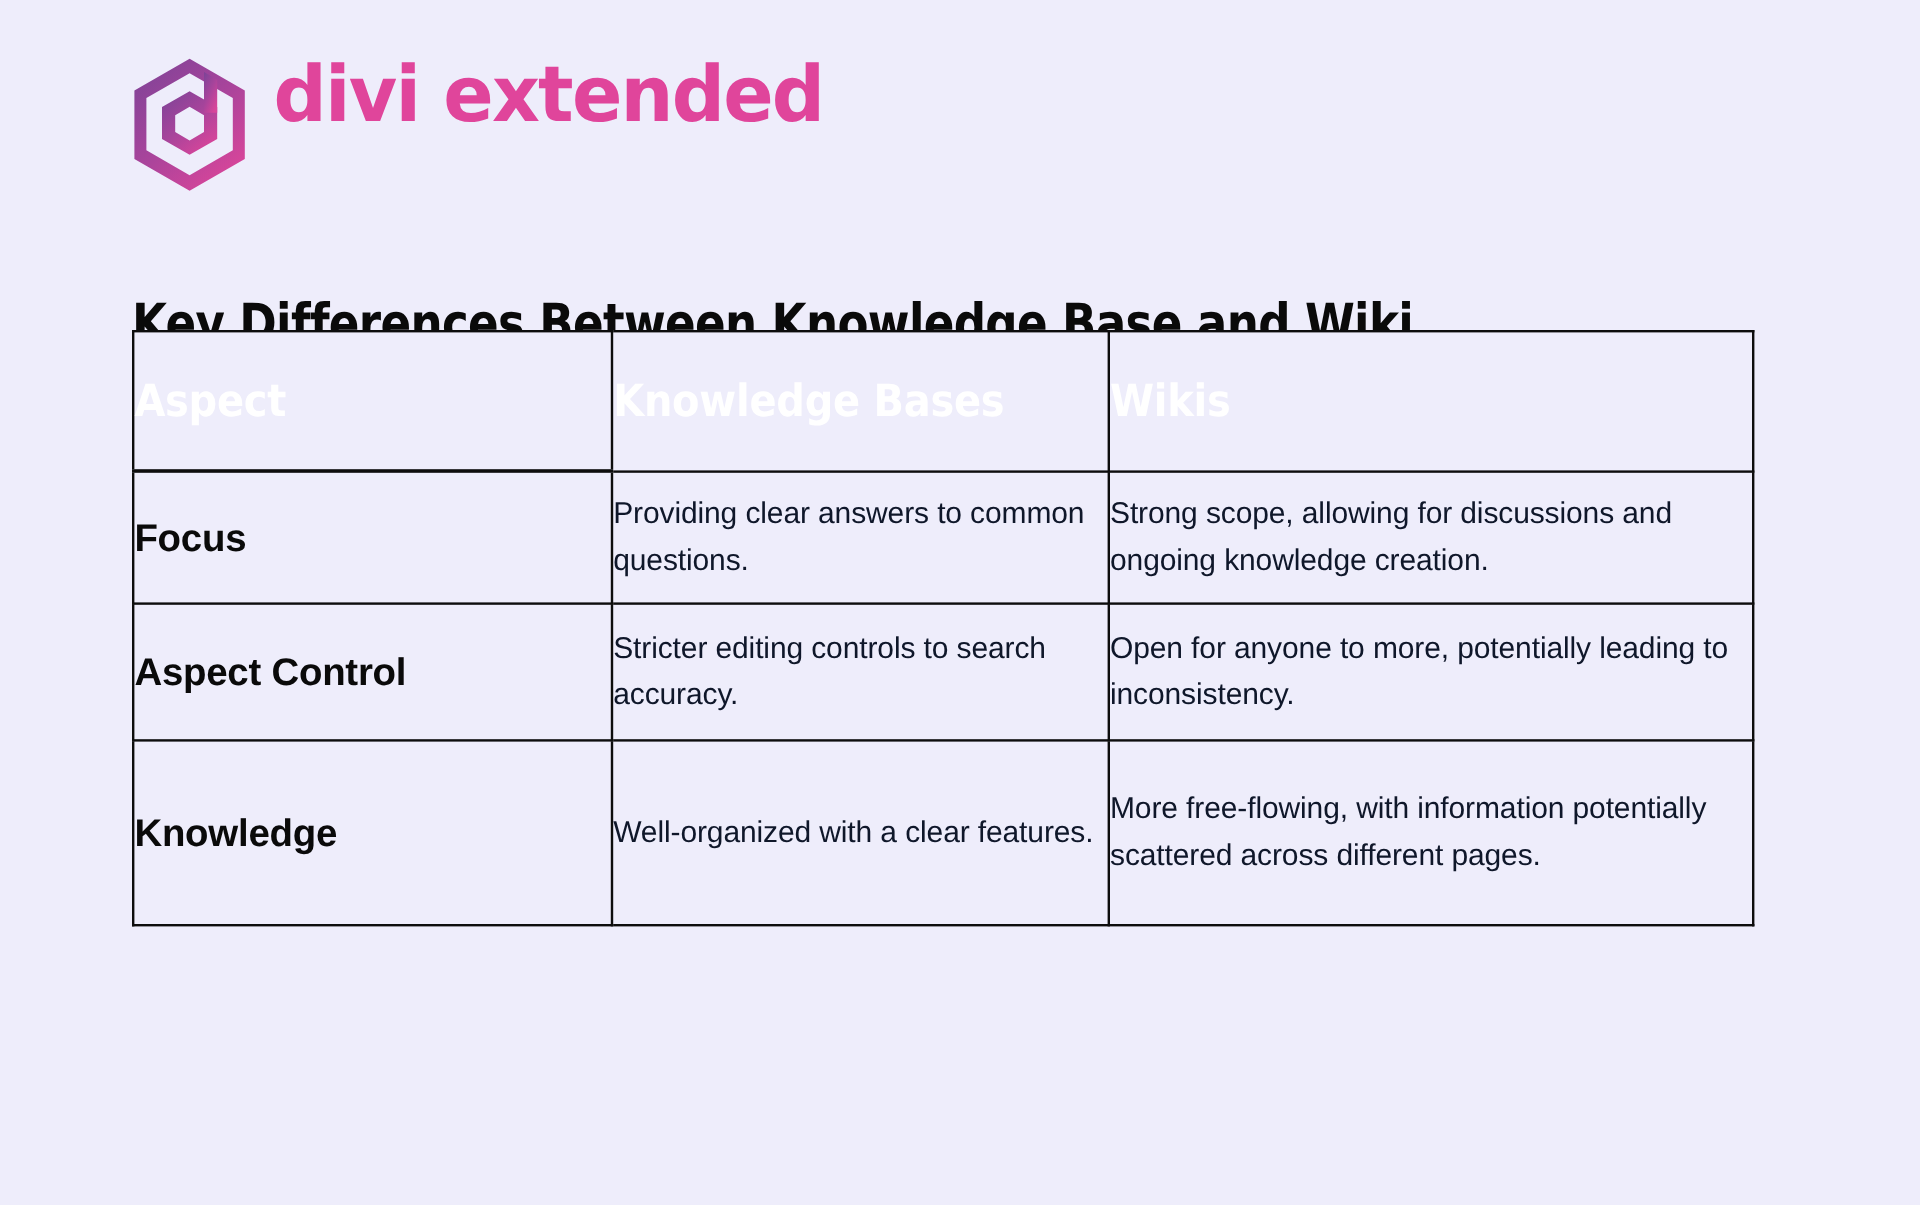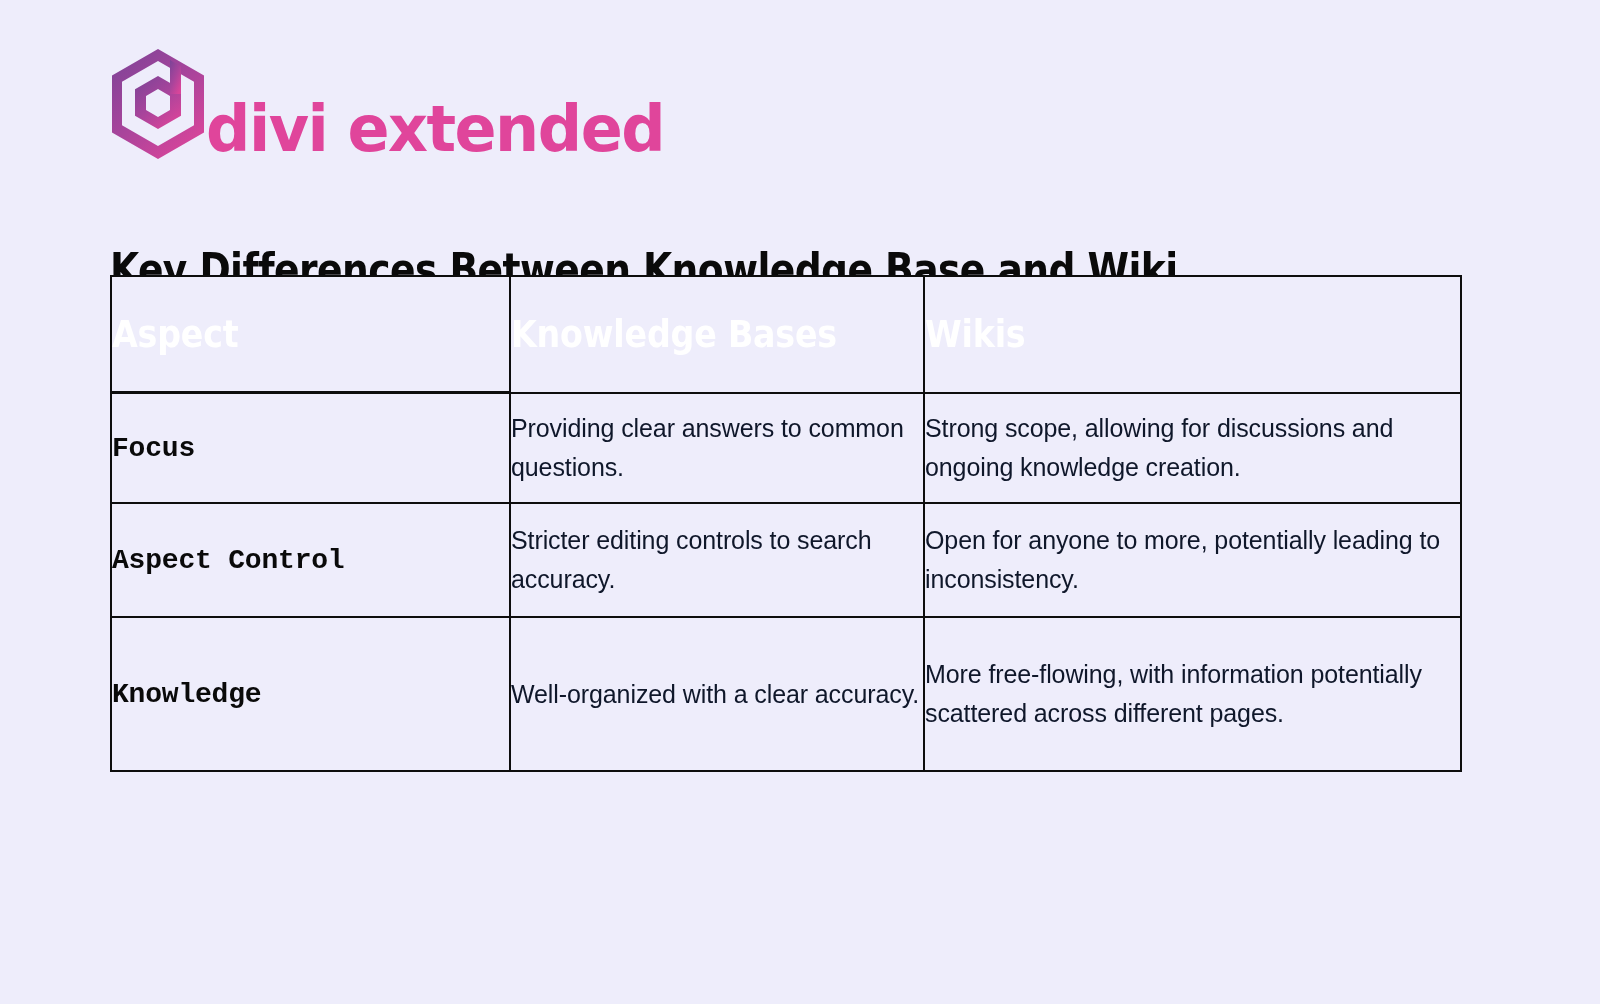--- a/index.html
+++ b/index.html
@@ -19,21 +19,22 @@
     width: 1600px;
     height: 1004px;
   }
 
   
   .logo {
     position: absolute;
     left: 110px;
     top: 48px;
     display: flex;
-    align-items: flex-end;
+    align-items: flex-start;
+    gap: 22px;
   }
   .logo-mark {
     width: 96px;
     height: 112px;
     display: block;
   }
   .logo-word {
     font-family: "DejaVu Sans", sans-serif;
     font-size: 62px;
     font-weight: 700;
@@ -97,22 +98,22 @@
     letter-spacing: -0.2px;
     border-color: #0d0d0d;
   }
   thead th.h-aspect { border-bottom: 3px solid #0d0d0d; }
   thead th { border-bottom: 3px solid #0d0d0d; }
 
   tbody td {
     padding: 18px 22px;
   }
   td.aspect {
-    font-family: Liberation Mono, monospace;
-    font-size: 28px;
+    font-family: Liberation Sans, sans-serif;
+    font-size: 32px;
     font-weight: 700;
     color: #0a0a0a;
     letter-spacing: -0.2px;
   }
   td.desc {
     font-family: "Liberation Sans", sans-serif;
     font-size: 25px;
     font-weight: 400;
     color: #0f172a;
     line-height: 1.56;
@@ -174,20 +175,20 @@
           <td class="desc">Providing clear answers to common questions.</td>
           <td class="desc">Strong scope, allowing for discussions and ongoing knowledge creation.</td>
         </tr>
         <tr class="r2">
           <td class="aspect">Aspect Control</td>
           <td class="desc">Stricter editing controls to search accuracy.</td>
           <td class="desc">Open for anyone to more, potentially leading to inconsistency.</td>
         </tr>
         <tr class="r3">
           <td class="aspect">Knowledge</td>
-          <td class="desc">Well-organized with a clear accuracy.</td>
+          <td class="desc">Well-organized with a clear features.</td>
           <td class="desc">More free-flowing, with information potentially scattered across different pages.</td>
         </tr>
       </tbody>
     </table>
   </div>
 
 </div>
 
 </body></html>

